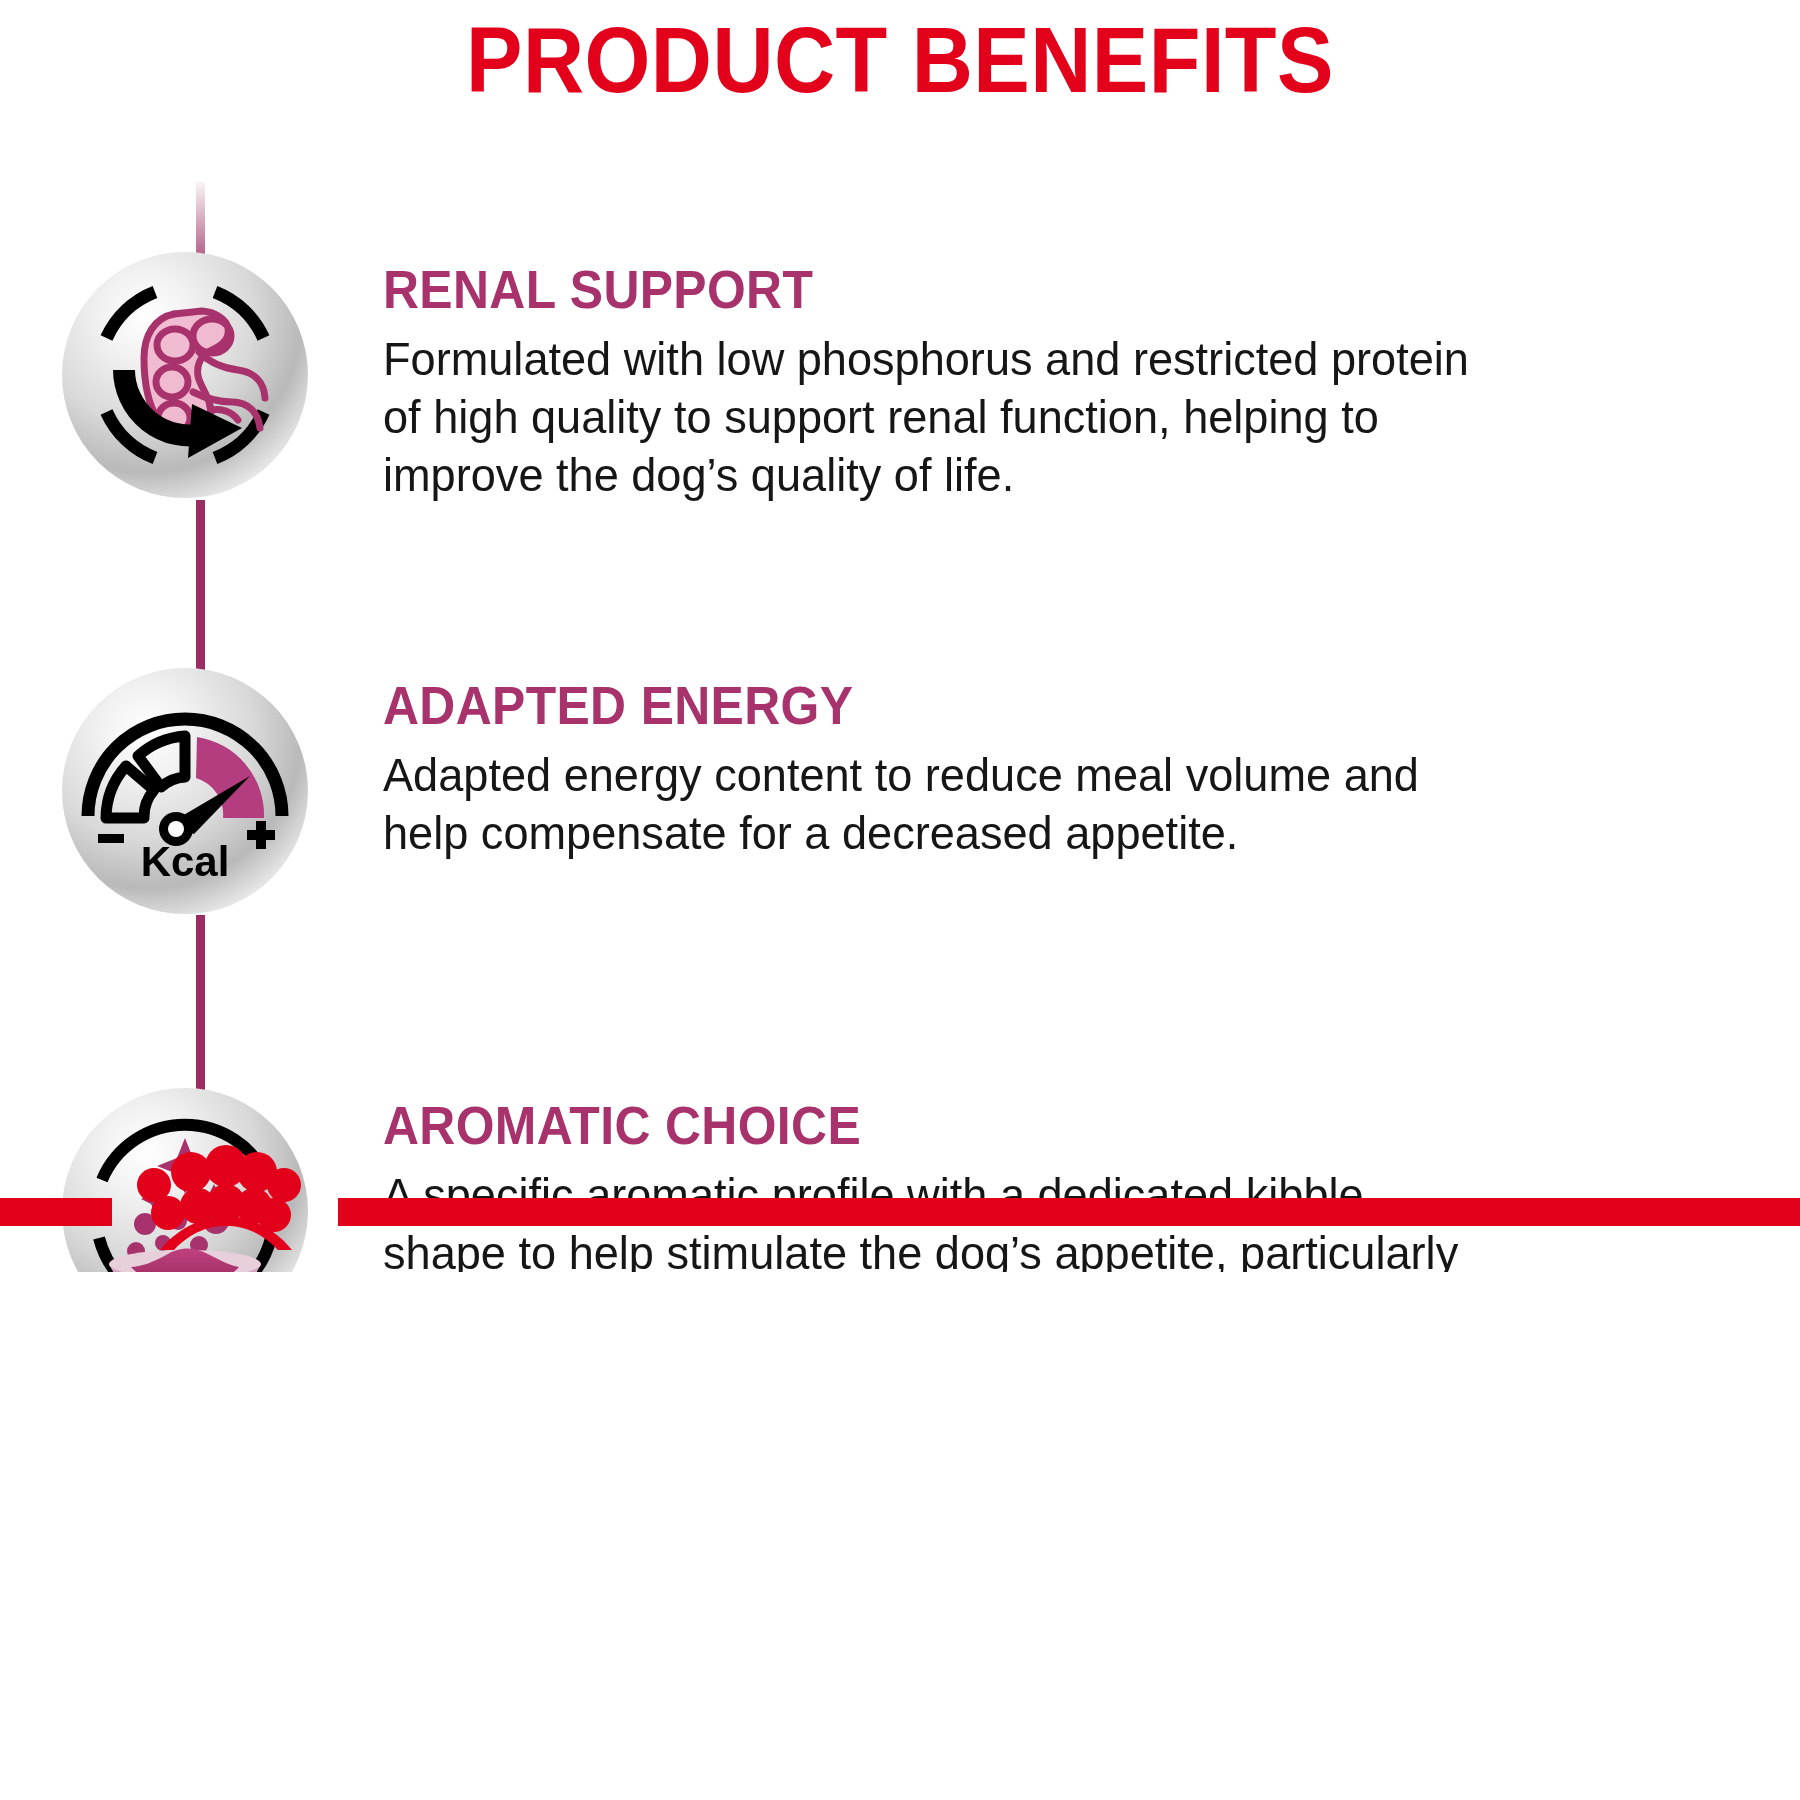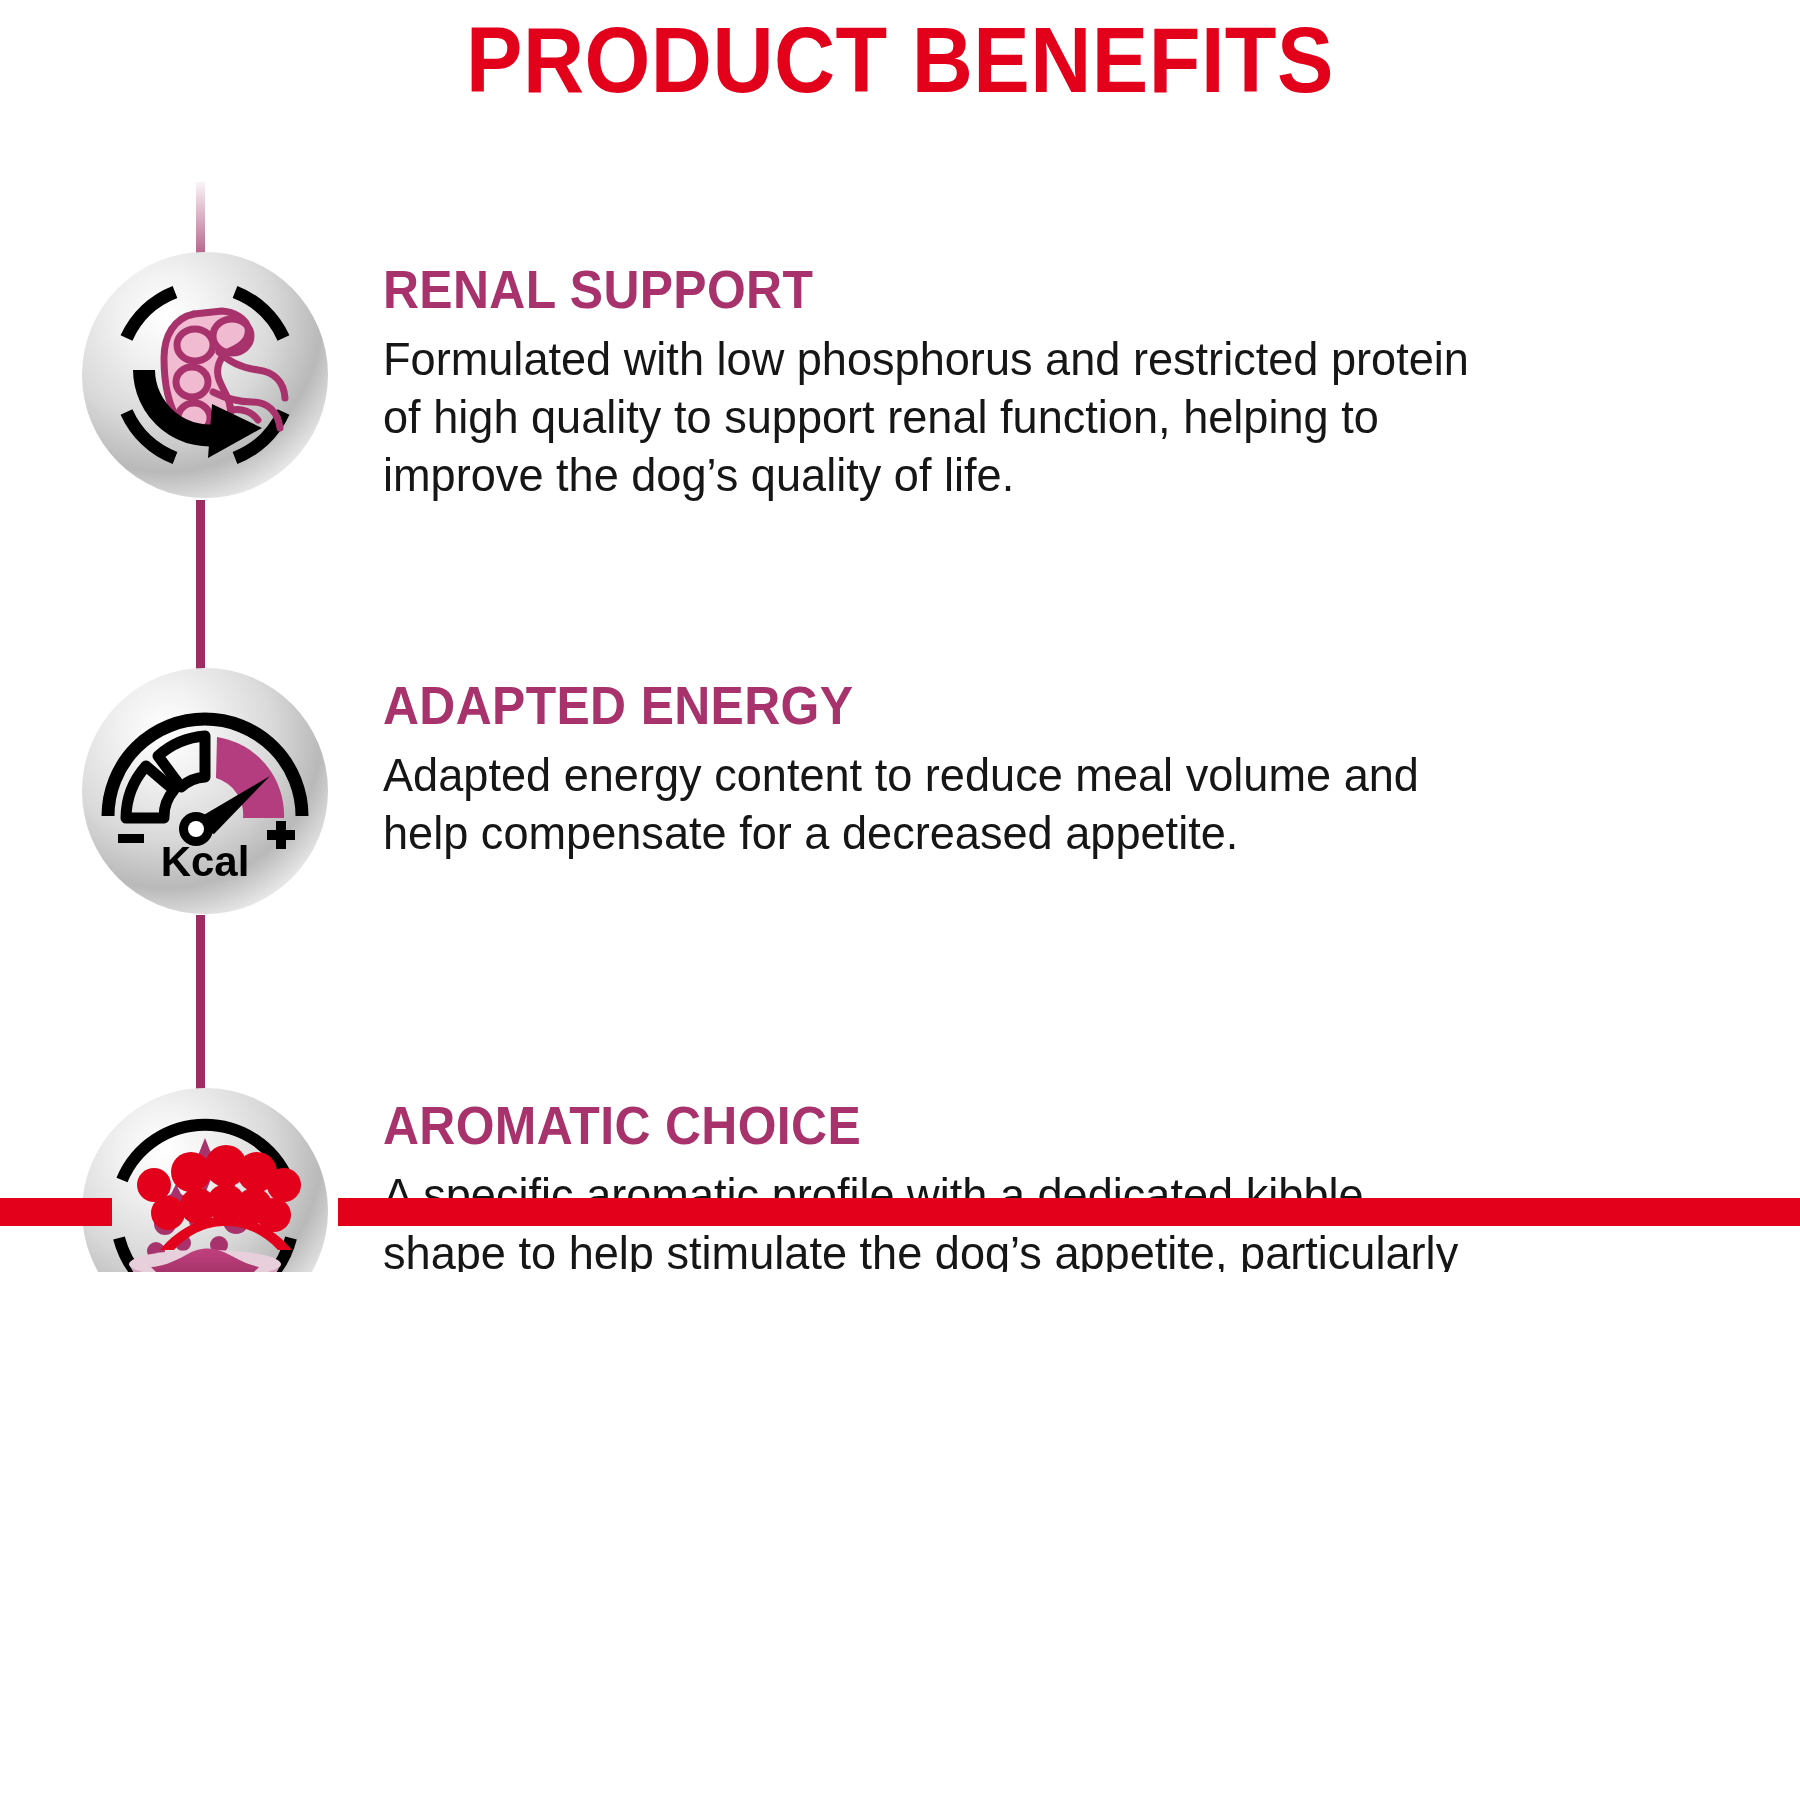--- a/index.html
+++ b/index.html
@@ -53,21 +53,21 @@
     position: absolute;
     left: 0;
     width: 1800px;
   }
   #benefit-0 { top: 252px; }
   #benefit-1 { top: 668px; }
   #benefit-2 { top: 1088px; }
 
   .badge {
     position: absolute;
-    left: 82px;
+    left: 62px;
     top: 0;
     width: 246px;
     height: 246px;
     border-radius: 50%;
     background:
       radial-gradient(circle at 34% 26%, #ffffff 0%, #f2f2f2 18%, #d9d9d9 44%, #b9b9b9 64%, #efefef 82%, #cfcfcf 100%);
     box-shadow: 0 0 0 0 rgba(0,0,0,0);
   }
   .badge svg { display: block; width: 246px; height: 246px; }
 

